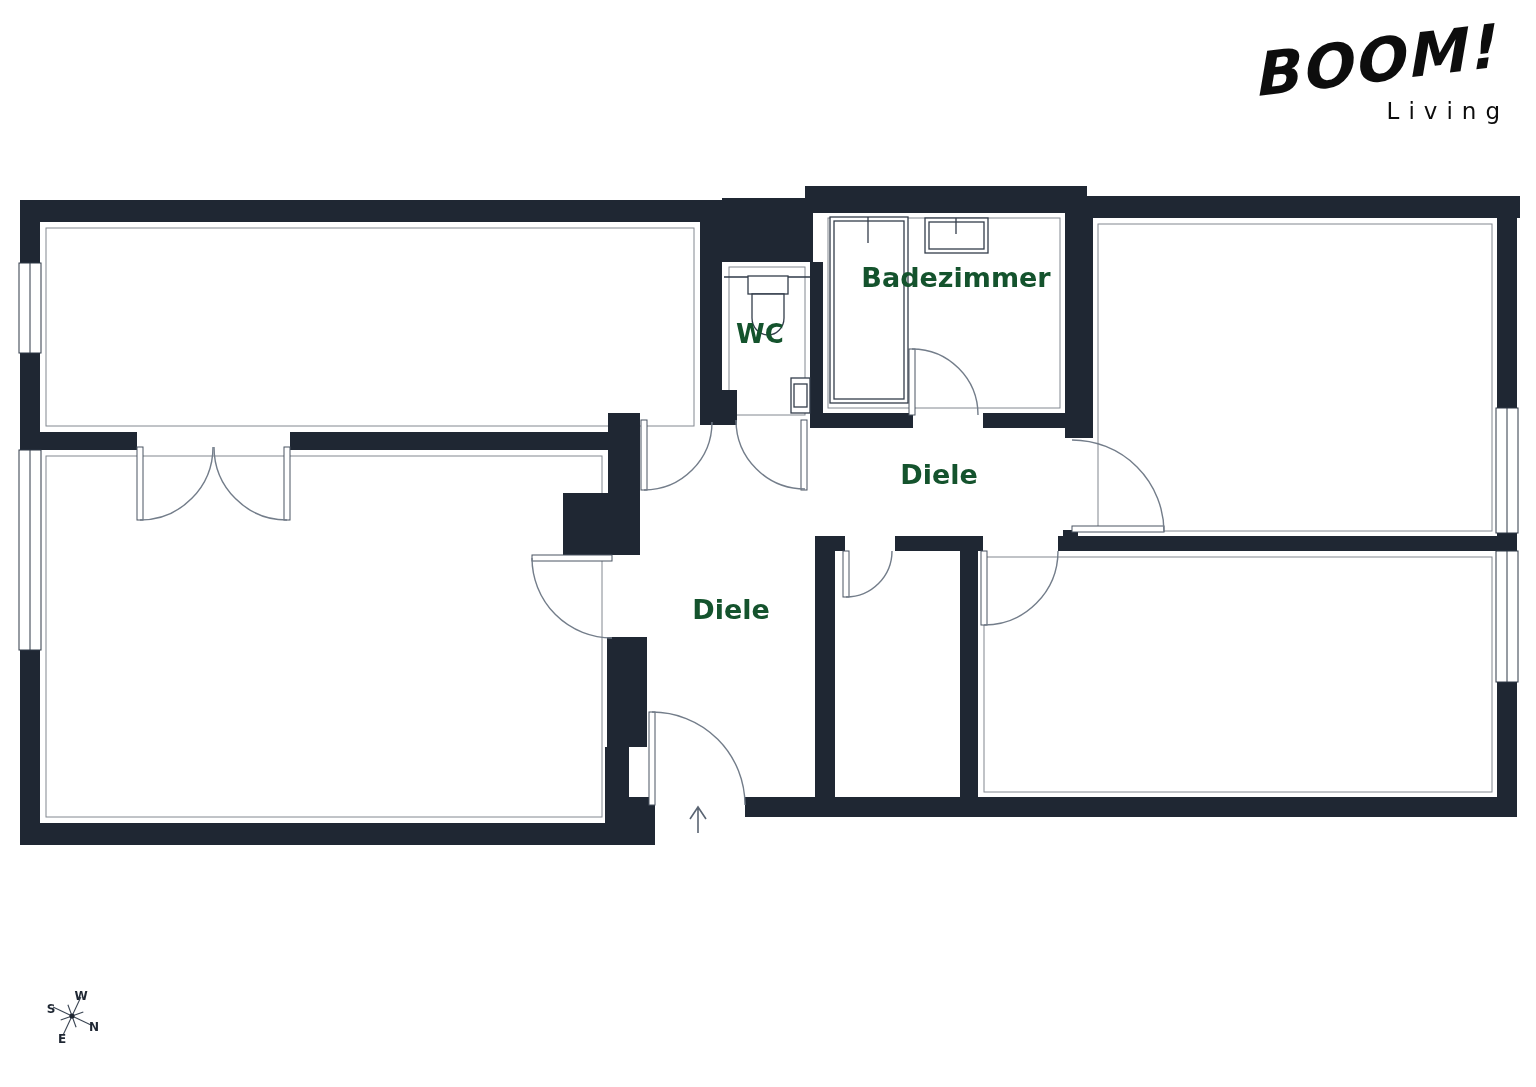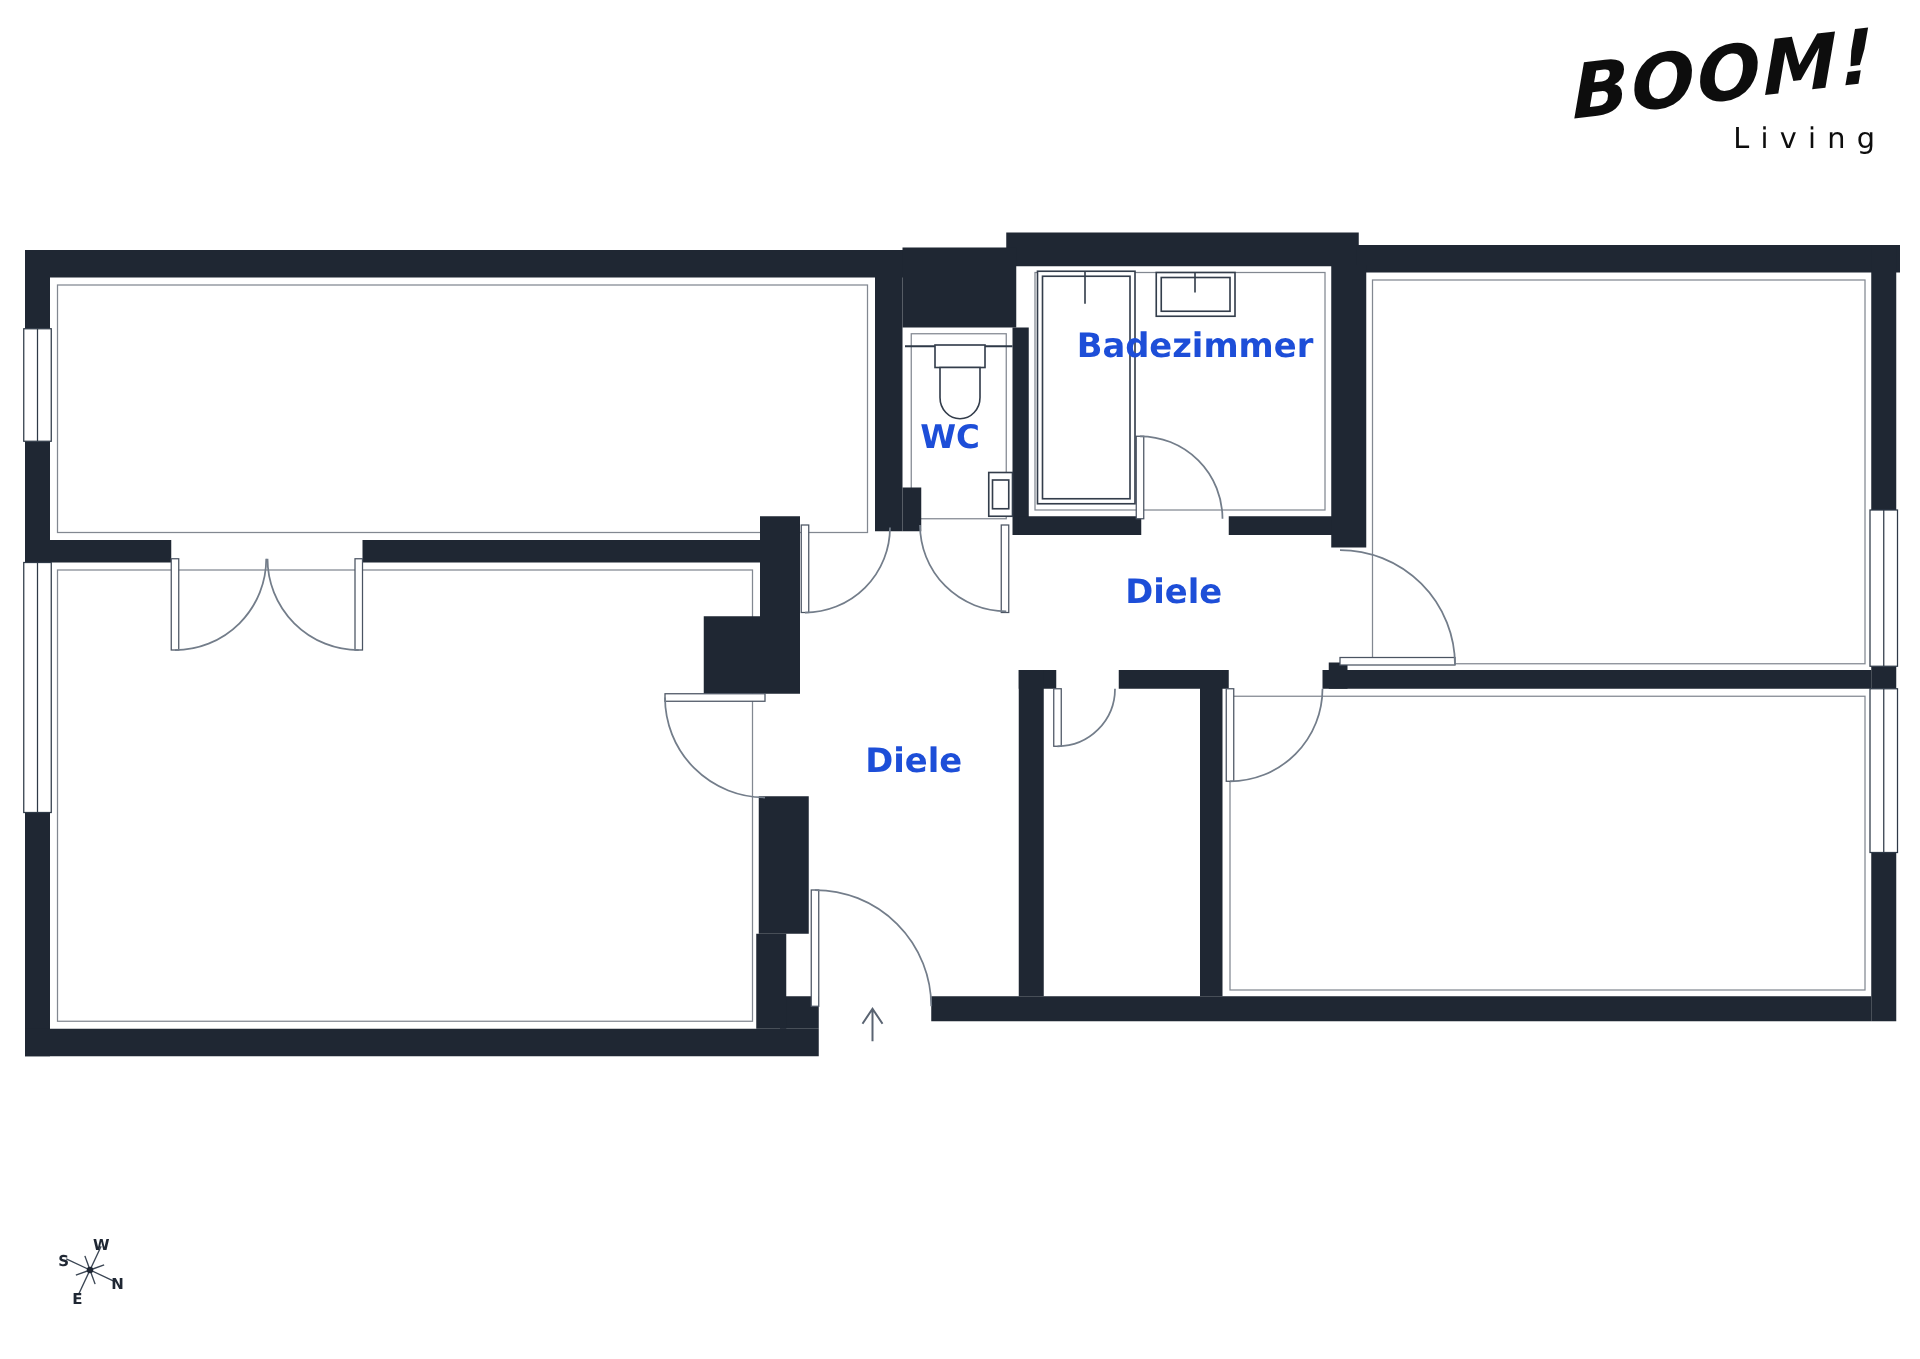--- a/index.html
+++ b/index.html
@@ -15,21 +15,21 @@
   .door-arc{fill:none;stroke:#737D8A;stroke-width:1.4;}
   .door-leaf{fill:#ffffff;stroke:#4A5462;stroke-width:1;}
   .fixture{fill:#ffffff;stroke:#333D4B;stroke-width:1.3;}
   .fixture-line{stroke:#333D4B;stroke-width:1.3;fill:none;}
   .thin-dark{stroke:#2E3947;stroke-width:1.5;}
   .arrow{stroke:#5A6472;stroke-width:1.6;fill:none;}
   .compass-ray{stroke:#3A4553;stroke-width:1.1;}
   .compass-text{font-family:"DejaVu Sans","Liberation Sans",sans-serif;font-size:12px;font-weight:bold;fill:#1F2733;text-anchor:middle;}
   .room-label{
     position:absolute;transform:translate(-50%,-50%);
-    font-weight:bold;font-size:27px;color:#1d4ed8;white-space:nowrap;
+    font-weight:bold;font-size:27px;color:#14532d;white-space:nowrap;
   }
   .room-label.small{font-size:26px;}
   .logo{position:absolute;top:30px;right:34px;text-align:right;color:#0D0D0D;}
   .logo-brand{
     display:inline-block;font-size:60px;font-weight:bold;font-style:italic;
     letter-spacing:2px;line-height:1;transform:rotate(-7deg) skewX(-6deg);
   }
   .logo-sub{
     font-size:23px;font-weight:normal;letter-spacing:9px;margin-right:-7px;margin-top:8px;
   }
@@ -183,21 +183,21 @@
         <circle cx="0" cy="0" r="2.6" fill="#1F2733"></circle>
       </g>
       <text class="compass-text" x="81" y="1000">W</text>
       <text class="compass-text" x="51" y="1013">S</text>
       <text class="compass-text" x="94" y="1031">N</text>
       <text class="compass-text" x="62" y="1043">E</text>
     </g>
   </svg>
 
   <div class="room-label" style="left:956px;top:277px;">Badezimmer</div>
-  <div class="room-label small" style="left:760px;top:334px;margin-top:16px;">WC</div>
+  <div class="room-label small" style="left:760px;top:334px;">WC</div>
   <div class="room-label" style="left:939px;top:474px;">Diele</div>
   <div class="room-label" style="left:731px;top:609px;">Diele</div>
 
   <div class="logo">
     <div class="logo-brand">BOOM!</div>
     <div class="logo-sub">Living</div>
   </div>
 
 </div>
 

